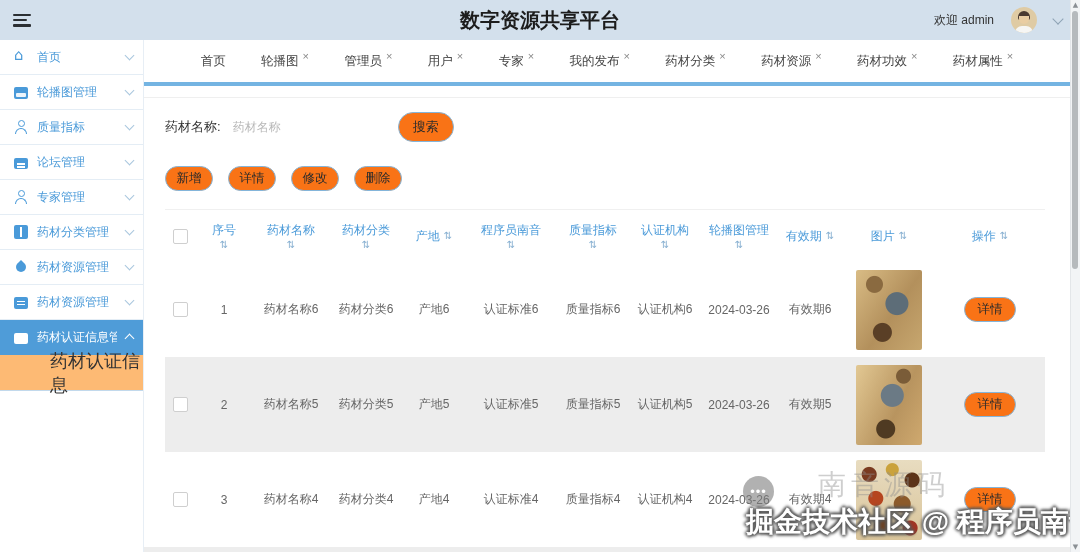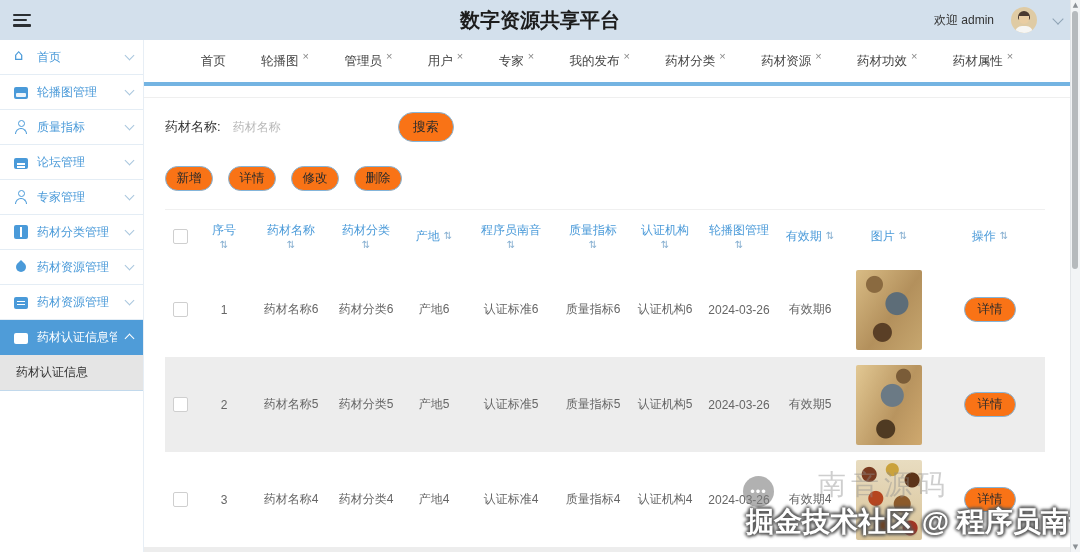--- a/index.html
+++ b/index.html
@@ -34,22 +34,22 @@
   }
   .side-item{
     height:34px;display:flex;align-items:center;gap:9px;padding:0 10px 0 14px;
     color:#4a9ad9;font-size:12px;border-bottom:1px solid #e4edf5;cursor:pointer;background:#fff;
   }
   .side-item .side-label{flex:1;white-space:nowrap;overflow:hidden}
   .side-item .chev{border-color:#a9c6de;width:6px;height:6px}
   .side-item.active{background:#4f9cd8;color:#fff;border-bottom-color:#4f9cd8}
   .side-item.active .chev{border-color:#fff;transform:rotate(-135deg);margin-top:3px}
   .side-sub{
-    height:35px;display:flex;align-items:center;background:#e5e5e5;color:#333;
-    font-size:12px;padding-left:16px;cursor:pointer;border-bottom:1px solid #c2d9ec;
+    height:35px;display:flex;align-items:center;background:#fdba74;color:#333;
+    font-size:18px;padding-left:50px;cursor:pointer;border-bottom:1px solid #c2d9ec;
   }
   
   .ic{width:14px;height:14px;display:inline-block;position:relative;flex:none}
   .ic.home::before{content:"⌂";position:absolute;top:-2px;left:0;font-size:15px;line-height:15px;font-family:"DejaVu Sans",sans-serif}
   .ic.image{background:currentColor;border-radius:2px;height:12px;margin-top:1px}
   .ic.image::after{content:"";position:absolute;left:2px;right:2px;bottom:2px;height:4px;background:#fff;opacity:.9;border-radius:1px}
   .ic.briefcase{background:currentColor;border-radius:2px;height:10px;margin-top:4px}
   .ic.briefcase::before{content:"";position:absolute;top:-4px;left:4px;width:5px;height:3px;border:1.5px solid currentColor;border-bottom:none;border-radius:3px 3px 0 0}
   .ic.person::before{content:"";position:absolute;top:0;left:4px;width:5px;height:5px;border:1.5px solid currentColor;border-radius:50%}
   .ic.person::after{content:"";position:absolute;bottom:0;left:1px;width:10px;height:5px;border:1.5px solid currentColor;border-bottom:none;border-radius:7px 7px 0 0}

